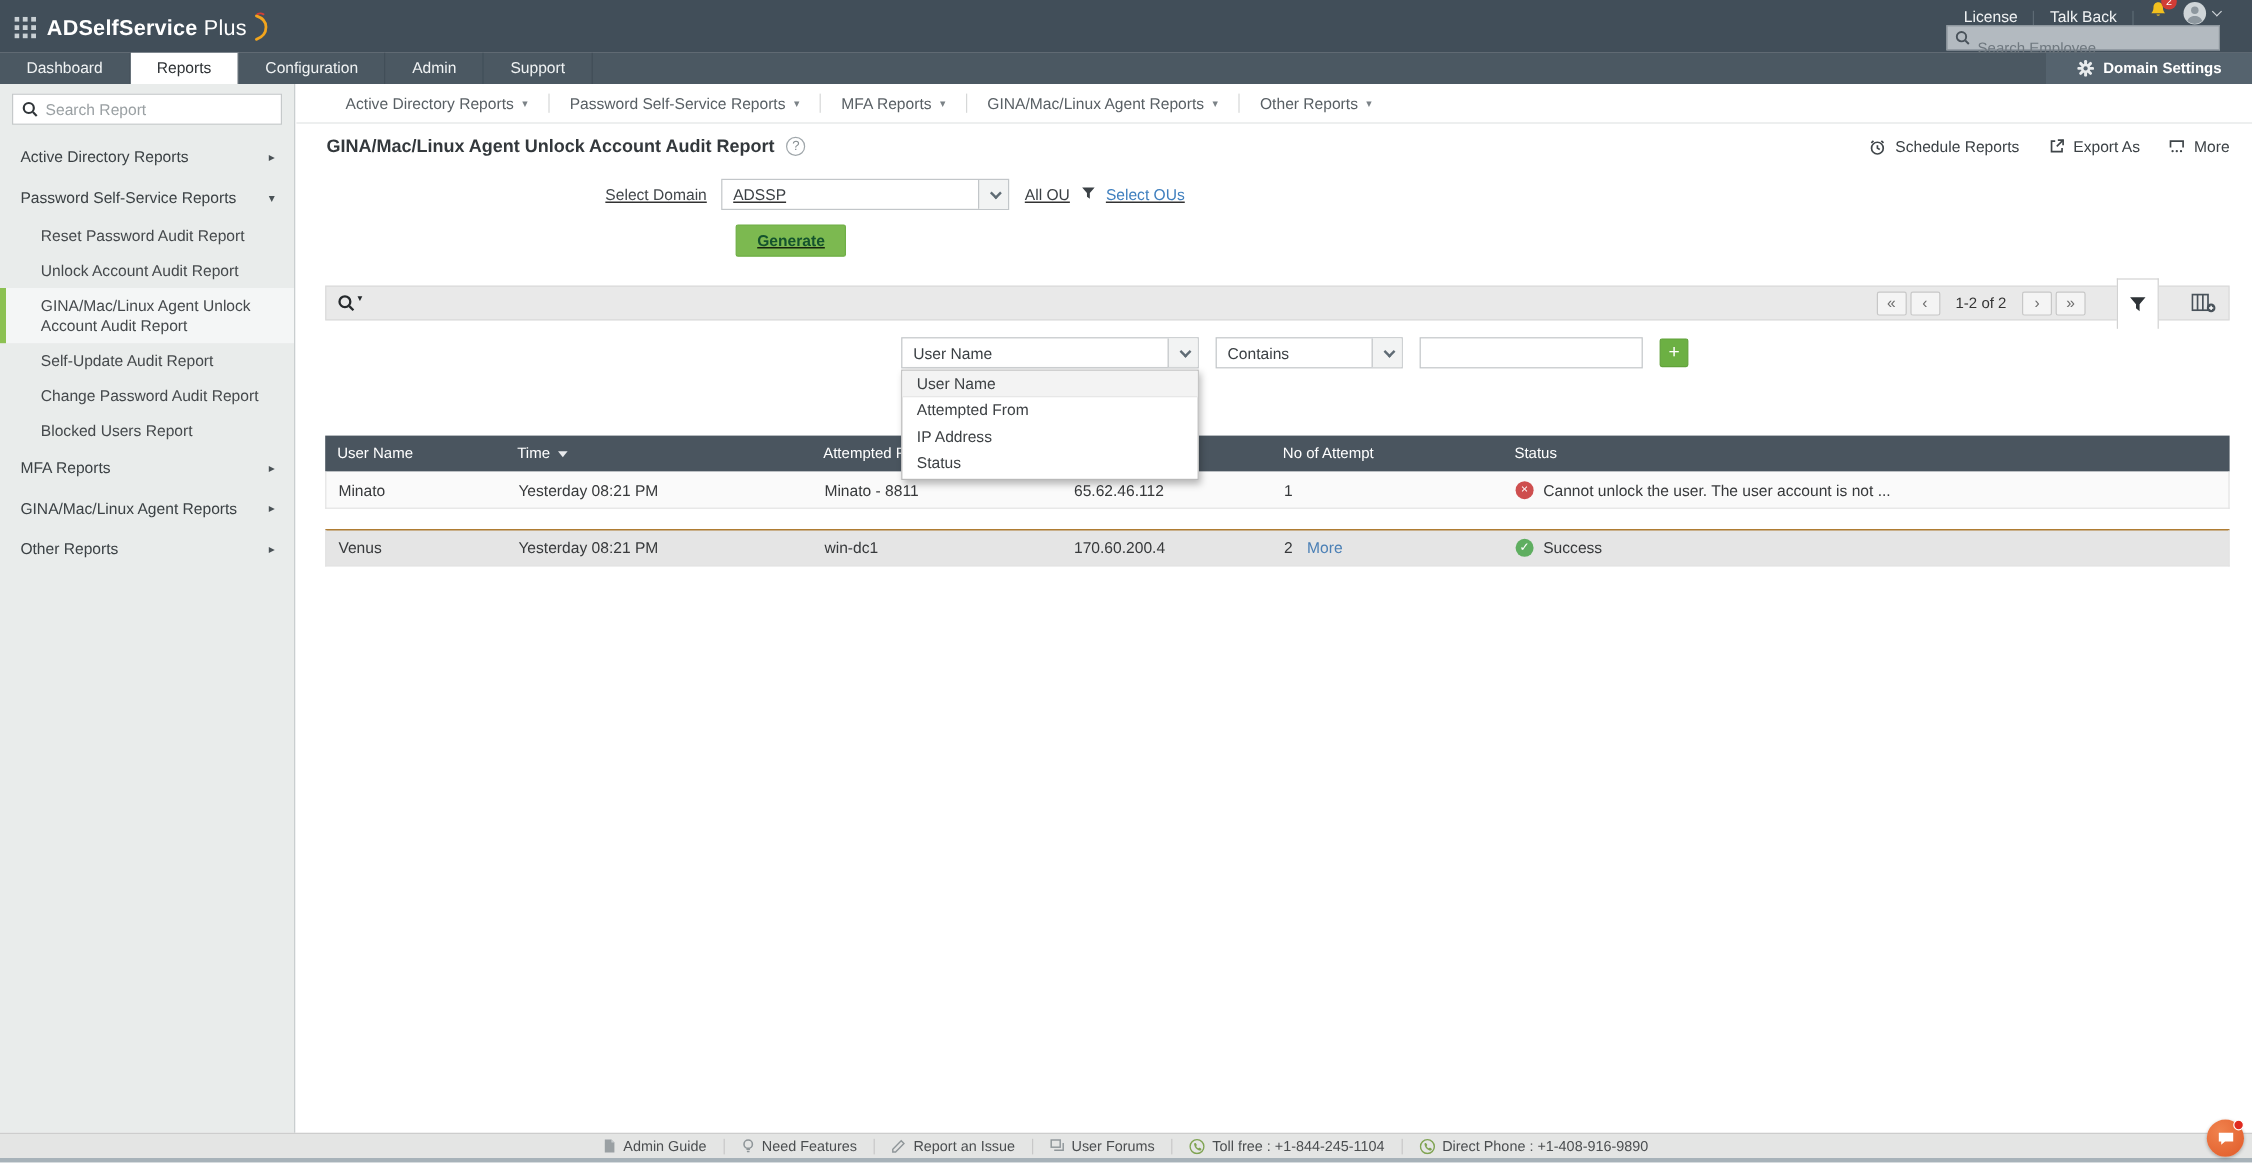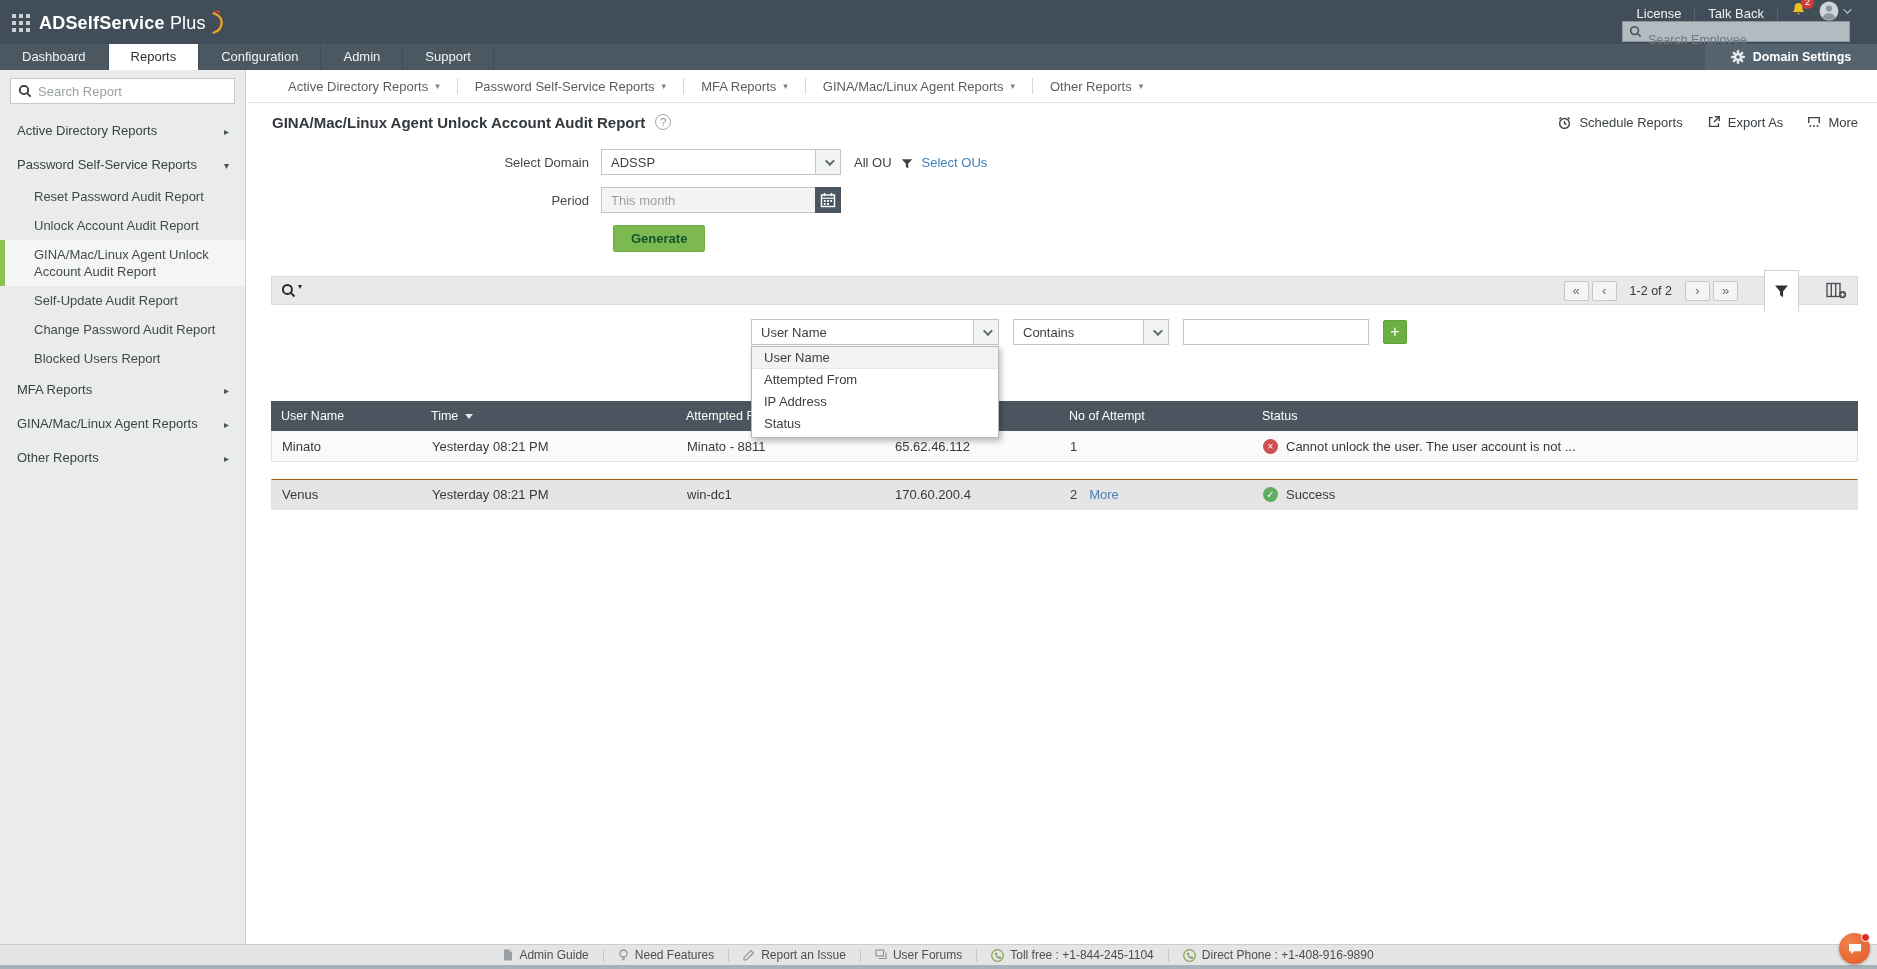--- a/index.html
+++ b/index.html
@@ -45,29 +45,29 @@
   .subnav-item { display:flex; align-items:center; gap:7px; padding:0 17px; font-size:13px; color:#585f64; cursor:pointer; height:16px; }
   .subnav-item + .subnav-item { border-left:1px solid #d6d8d8; }
   .subnav-item .dn { color:#7b8287; font-size:9px; }
 
   .titlerow { height:32px; display:flex; align-items:center; padding:6px 19px 0 25px; }
   .page-title { font-size:15px; font-weight:700; color:#33383c; }
   .help-icon { width:16px; height:16px; border:1px solid #a0a7ab; border-radius:50%; color:#878e92; font-size:11px; line-height:14px; text-align:center; margin-left:10px; cursor:pointer; }
   .title-actions { margin-left:auto; display:flex; align-items:center; gap:24px; }
   .action-btn { display:flex; align-items:center; gap:7px; font-size:13px; color:#3b4145; cursor:pointer;text-align:center; }
 
-  .formarea { margin-top:14px; }
+  .formarea { margin-top:14px;text-decoration:underline; }
   .frow { display:flex; align-items:center; margin-bottom:12px; }
   .flabel { width:354px; text-align:right; padding-right:12px; font-size:13px; color:#42474b; }
   .sel { height:26px; background:#fff; border:1px solid #c2c6c9; display:flex; align-items:center; justify-content:space-between; font-size:13px; color:#3a3f43; cursor:pointer; }
   .sel .sel-text { padding-left:9px; }
   .sel .caretbox { width:25px; align-self:stretch; border-left:1px solid #c2c6c9; background:#f2f3f3; display:flex; align-items:center; justify-content:center; }
   .chev-d { display:inline-block; width:7px; height:7px; border-right:2px solid #5f6b74; border-bottom:2px solid #5f6b74; transform:rotate(45deg) translateY(-2px); }
   .domain-sel { width:240px; }
-  .ou-group { display:flex; align-items:flex-end; gap:9px; margin-left:13px; }
+  .ou-group { display:flex; align-items:flex-start; gap:9px; margin-left:13px; }
   .ou-label { font-size:13px; color:#3a3f43; }
   .ou-link { font-size:13px; color:#3f7fbe; cursor:pointer; }
   .period-wrap { display:flex; }
   .period-input { width:214px; height:26px; border:1px solid #c2c6c9; border-right:none; background:#f4f4f4; font-size:13px; color:#555; padding-left:9px; outline:none; font-family:inherit; }
   .period-input::placeholder { color:#9a9fa3; }
   .cal-btn { width:26px; height:26px; background:#4a555f; display:flex; align-items:center; justify-content:center; cursor:pointer; }
   .generate-btn { margin-left:366px; background:#7cb950; border:1px solid #6fae45; color:#14532d; font-size:13px; font-weight:700; padding:5px 17px; border-radius:2px; cursor:pointer; font-family:inherit; }
 
   
   .tablesection { margin:24px 19px 0 24px; position:relative; }
@@ -321,40 +321,20 @@
           <span class="ou-label">All OU</span>
           <span style="display:flex;">
               <svg width="12" height="12" viewBox="0 0 12 12">
                 <path d="M.8 1.2h10.4L7.2 5.8v4.8L4.8 9V5.8Z" fill="#3c4247"></path>
               </svg>
             </span>
           <span class="ou-link">Select OUs</span>
         </div>
       </div>
       <div class="frow">
-        <span class="flabel">Period</span>
-        <div class="period-wrap">
-          <input type="text" class="period-input" placeholder="This month" style="">
-          <span class="cal-btn">
-            <svg width="16" height="16" viewBox="0 0 16 16">
-                <rect x="1.5" y="3" width="13" height="11.5" fill="none" stroke="#fff" stroke-width="1.4"></rect>
-                <path d="M1.5 6.2h13" stroke="#fff" stroke-width="1.2"></path>
-                <path d="M4.5 1v3M11.5 1v3" stroke="#fff" stroke-width="1.6"></path>
-                <g fill="#fff">
-                  <rect x="3.8" y="8" width="1.9" height="1.9"></rect>
-                  <rect x="7" y="8" width="1.9" height="1.9"></rect>
-                  <rect x="10.2" y="8" width="1.9" height="1.9"></rect>
-                  <rect x="3.8" y="11" width="1.9" height="1.9"></rect>
-                  <rect x="7" y="11" width="1.9" height="1.9"></rect>
-                </g>
-              </svg>
-          </span>
-        </div>
-      </div>
-      <div class="frow">
         <button class="generate-btn">Generate</button>
       </div>
     </div>
 
     <div class="tablesection">
       <div class="toolbar">
         <span class="toolbar-mag">
           <svg width="15" height="15" viewBox="0 0 14 14" fill="none" stroke="#25292c" stroke-width="1.8">
               <circle cx="6" cy="6" r="4.2"></circle>
               <path d="m9.4 9.4 3.2 3.2"></path>

